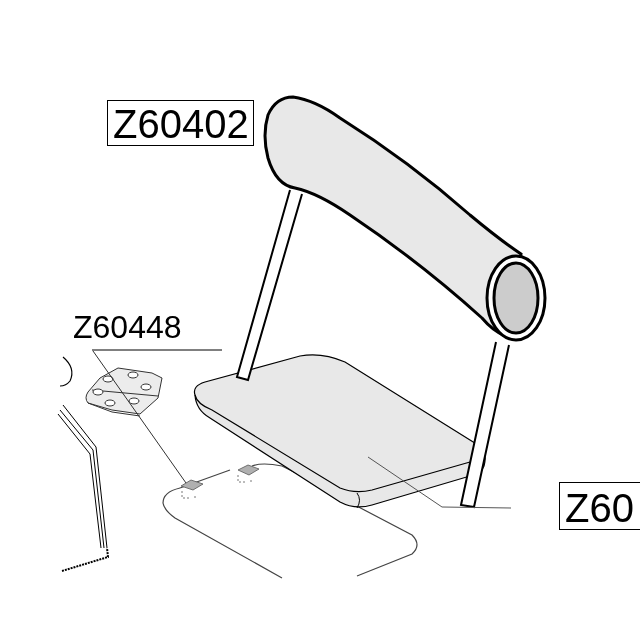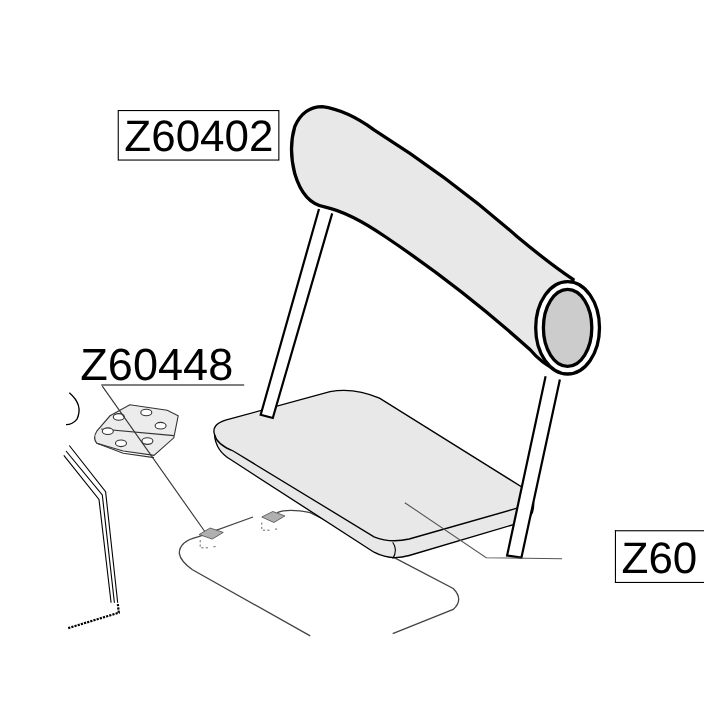--- a/index.html
+++ b/index.html
@@ -40,21 +40,21 @@
       left: 107px;
       top: 100px;
       font-size: 40px;
       height: 46px;
       box-sizing: border-box;
       padding-top: 3px;
     }
     #label-z60448 {
       left: 73px;
       top: 311px;
-      font-size: 41px;
+      font-size: 32px;
     }
     #label-z60-partial {
       left: 511px;
       top: 482px;
       width: 129px;
       height: 48px;
       box-sizing: border-box;
       font-size: 40px;
       padding-top: 5px;
       overflow: hidden;

